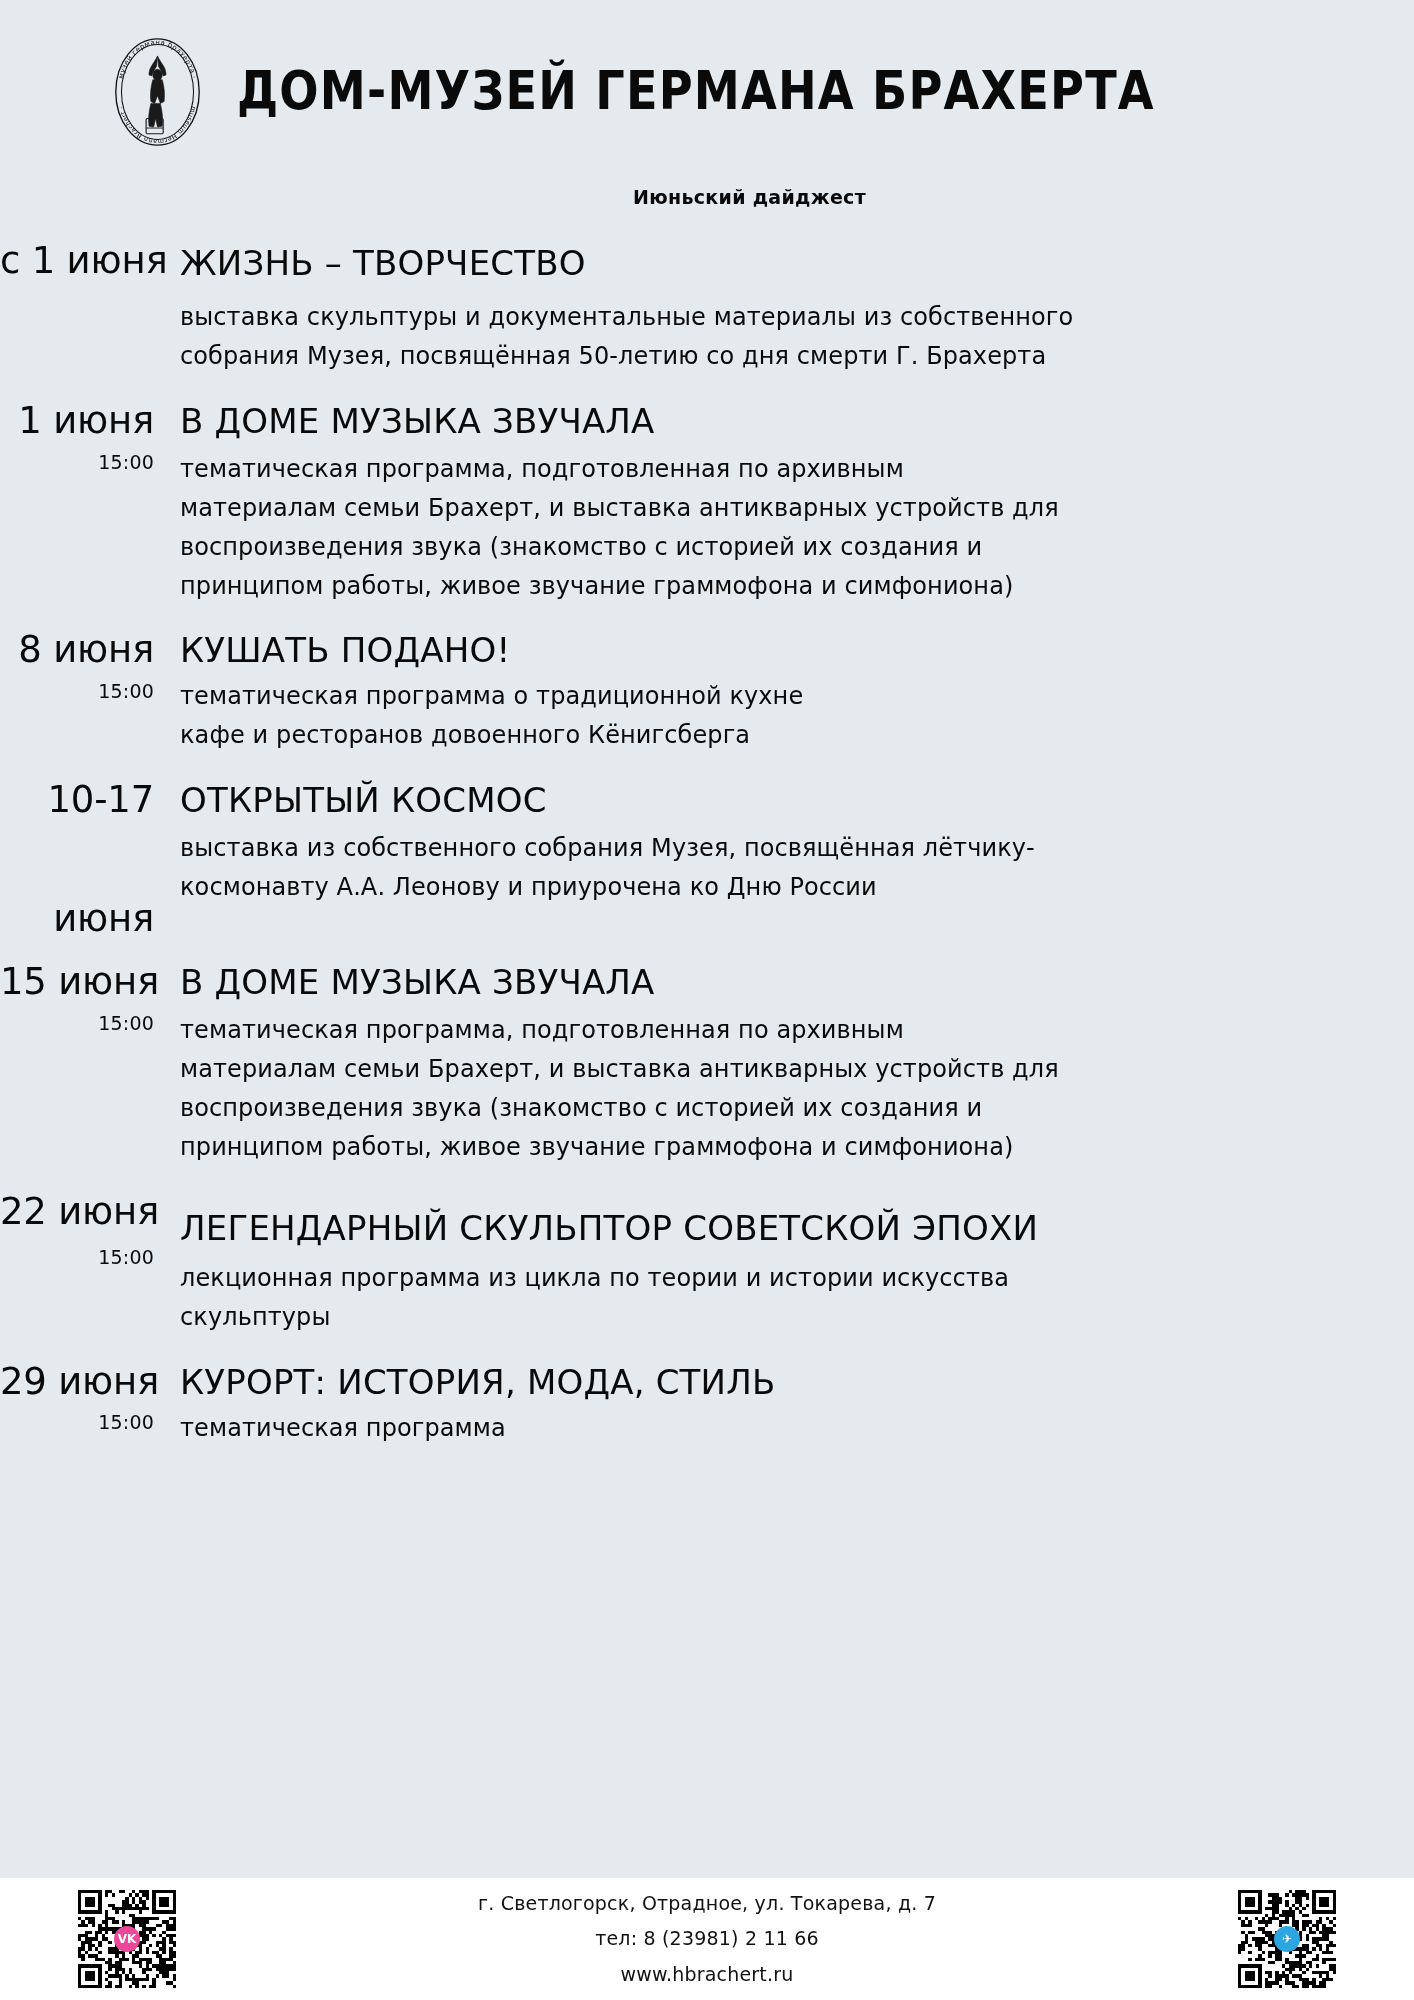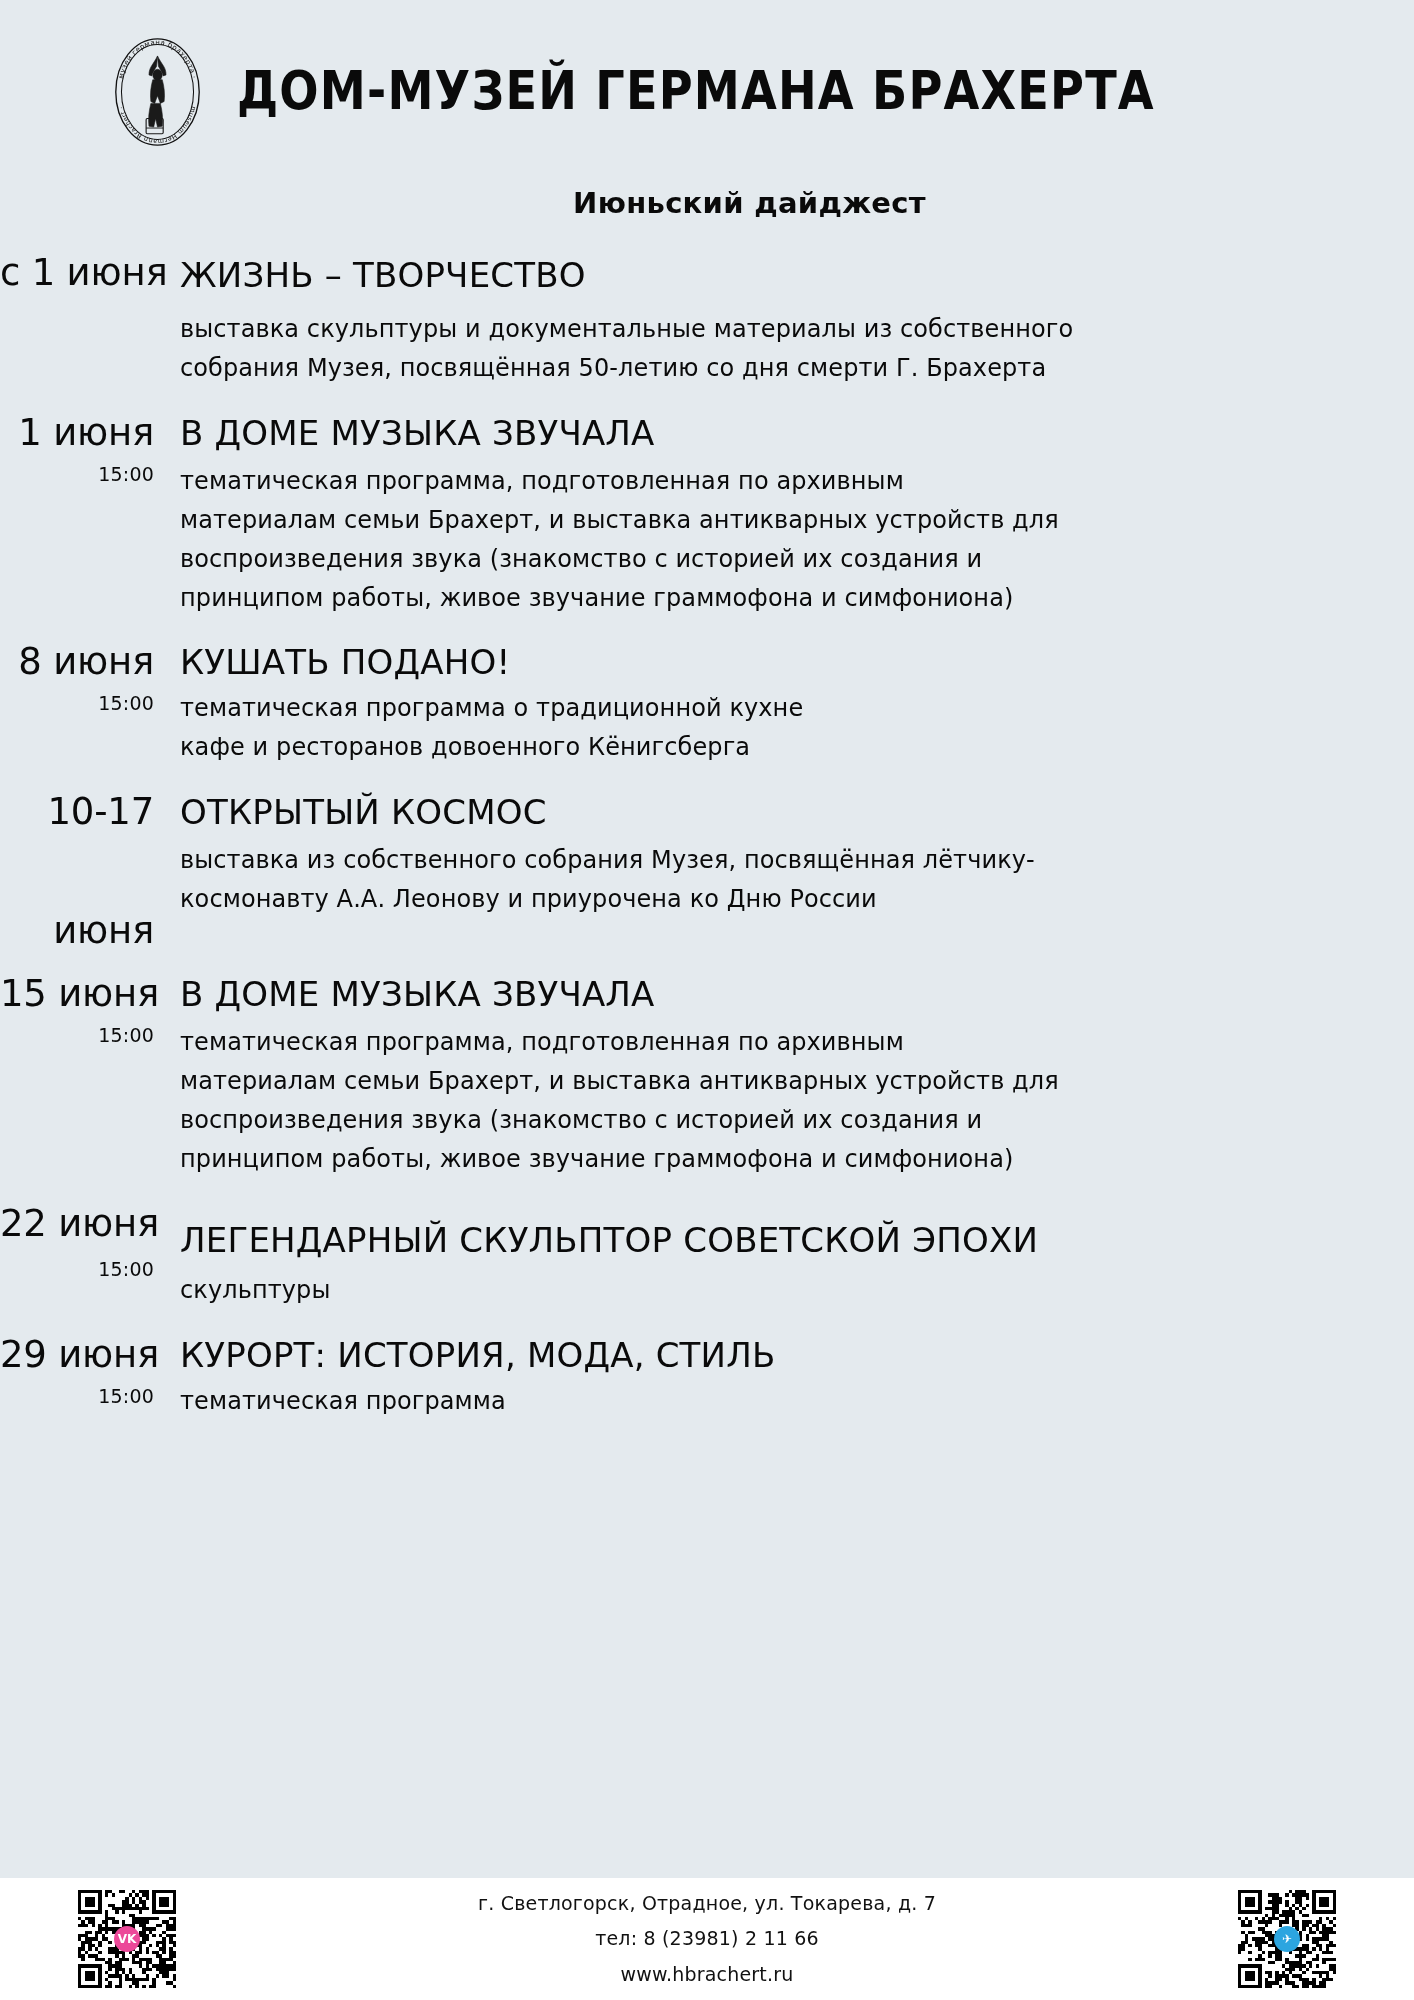--- a/index.html
+++ b/index.html
@@ -41,21 +41,21 @@
     margin-left: 32px;
     white-space: nowrap;
     line-height: 1;
     font-stretch: condensed;
     transform: scaleX(0.97);
     transform-origin: left center;
   }
 
   .digest-subtitle {
     text-align: center;
-    font-size: 29px;
+    font-size: 19px;
     font-weight: 700;
     margin-top: 6px;
     margin-left: 85px;
     letter-spacing: 0.3px;
   }
 
   
   .events {
     margin-top: 34px;
     padding: 0 40px 0 0;
@@ -294,20 +294,21 @@
     <div class="event ev-5">
       <div class="event-left">
         <div class="event-date"><span>22 июня</span></div>
         <div class="event-time t-offset-1">15:00</div>
       </div>
       <div class="event-right">
         <div class="event-title">
           <span class="event-title-line second">ЛЕГЕНДАРНЫЙ СКУЛЬПТОР СОВЕТСКОЙ ЭПОХИ</span>
         </div>
         <div class="event-desc">
+          <span class="dline">лекционная программа из цикла по теории и истории искусства</span>
           <span class="dline">скульптуры</span>
         </div>
       </div>
     </div>
     <div class="event ev-6">
       <div class="event-left">
         <div class="event-date"><span>29 июня</span></div>
         <div class="event-time">15:00</div>
       </div>
       <div class="event-right">

